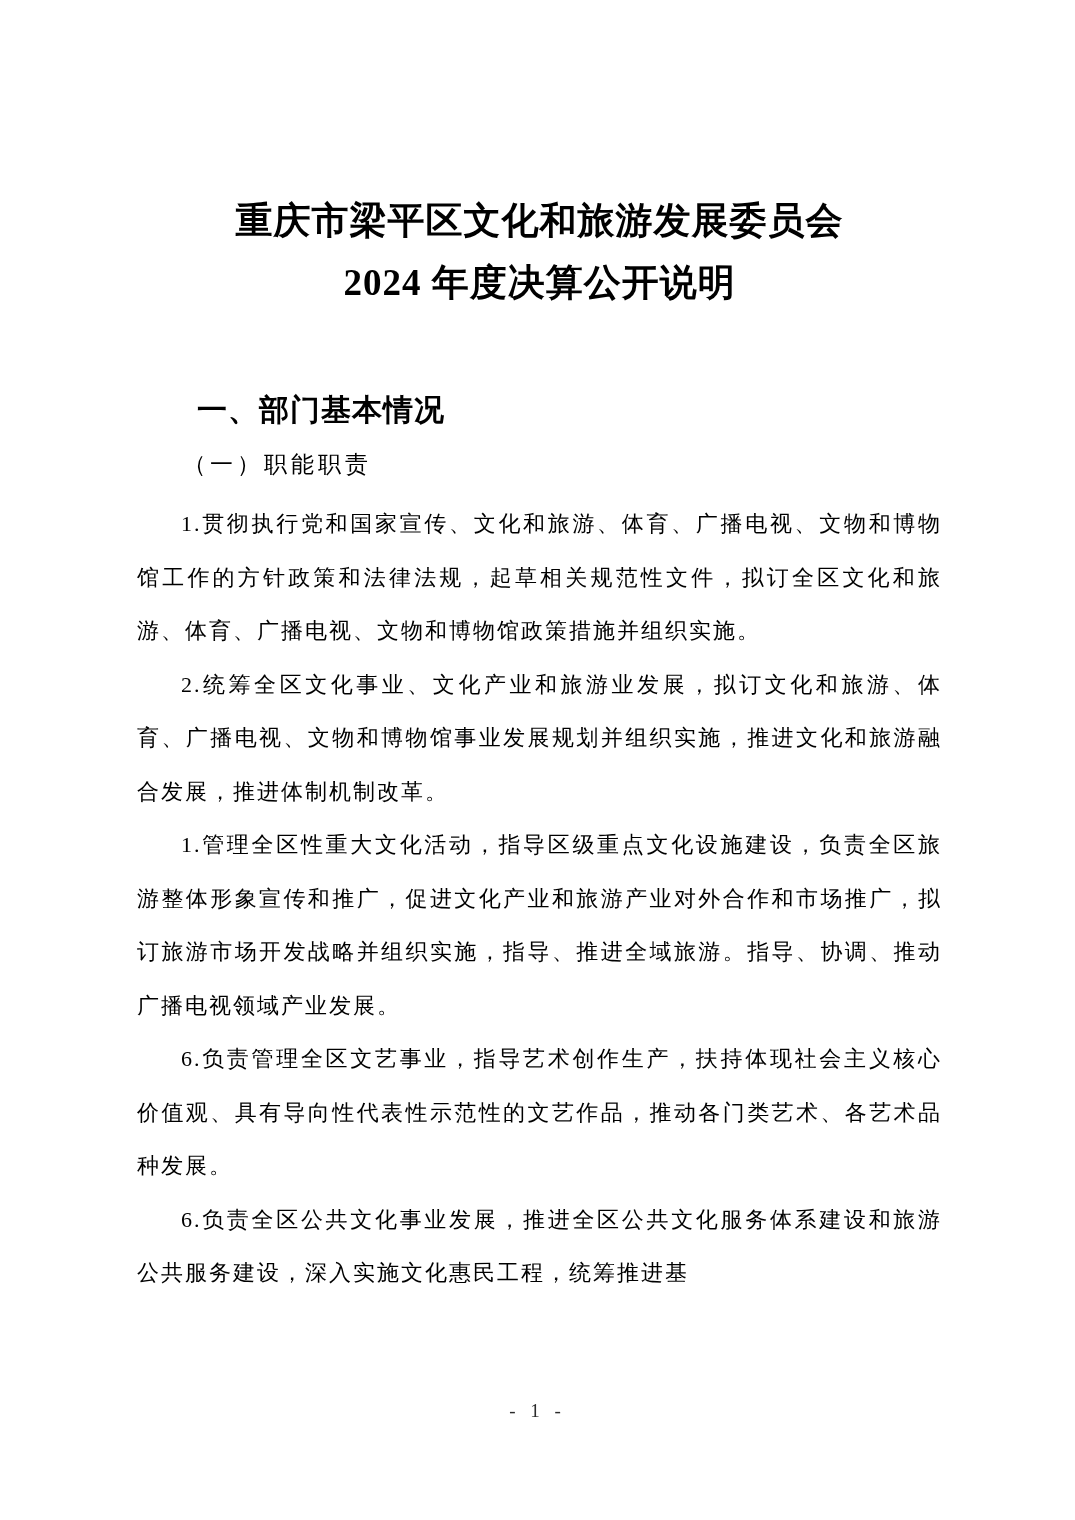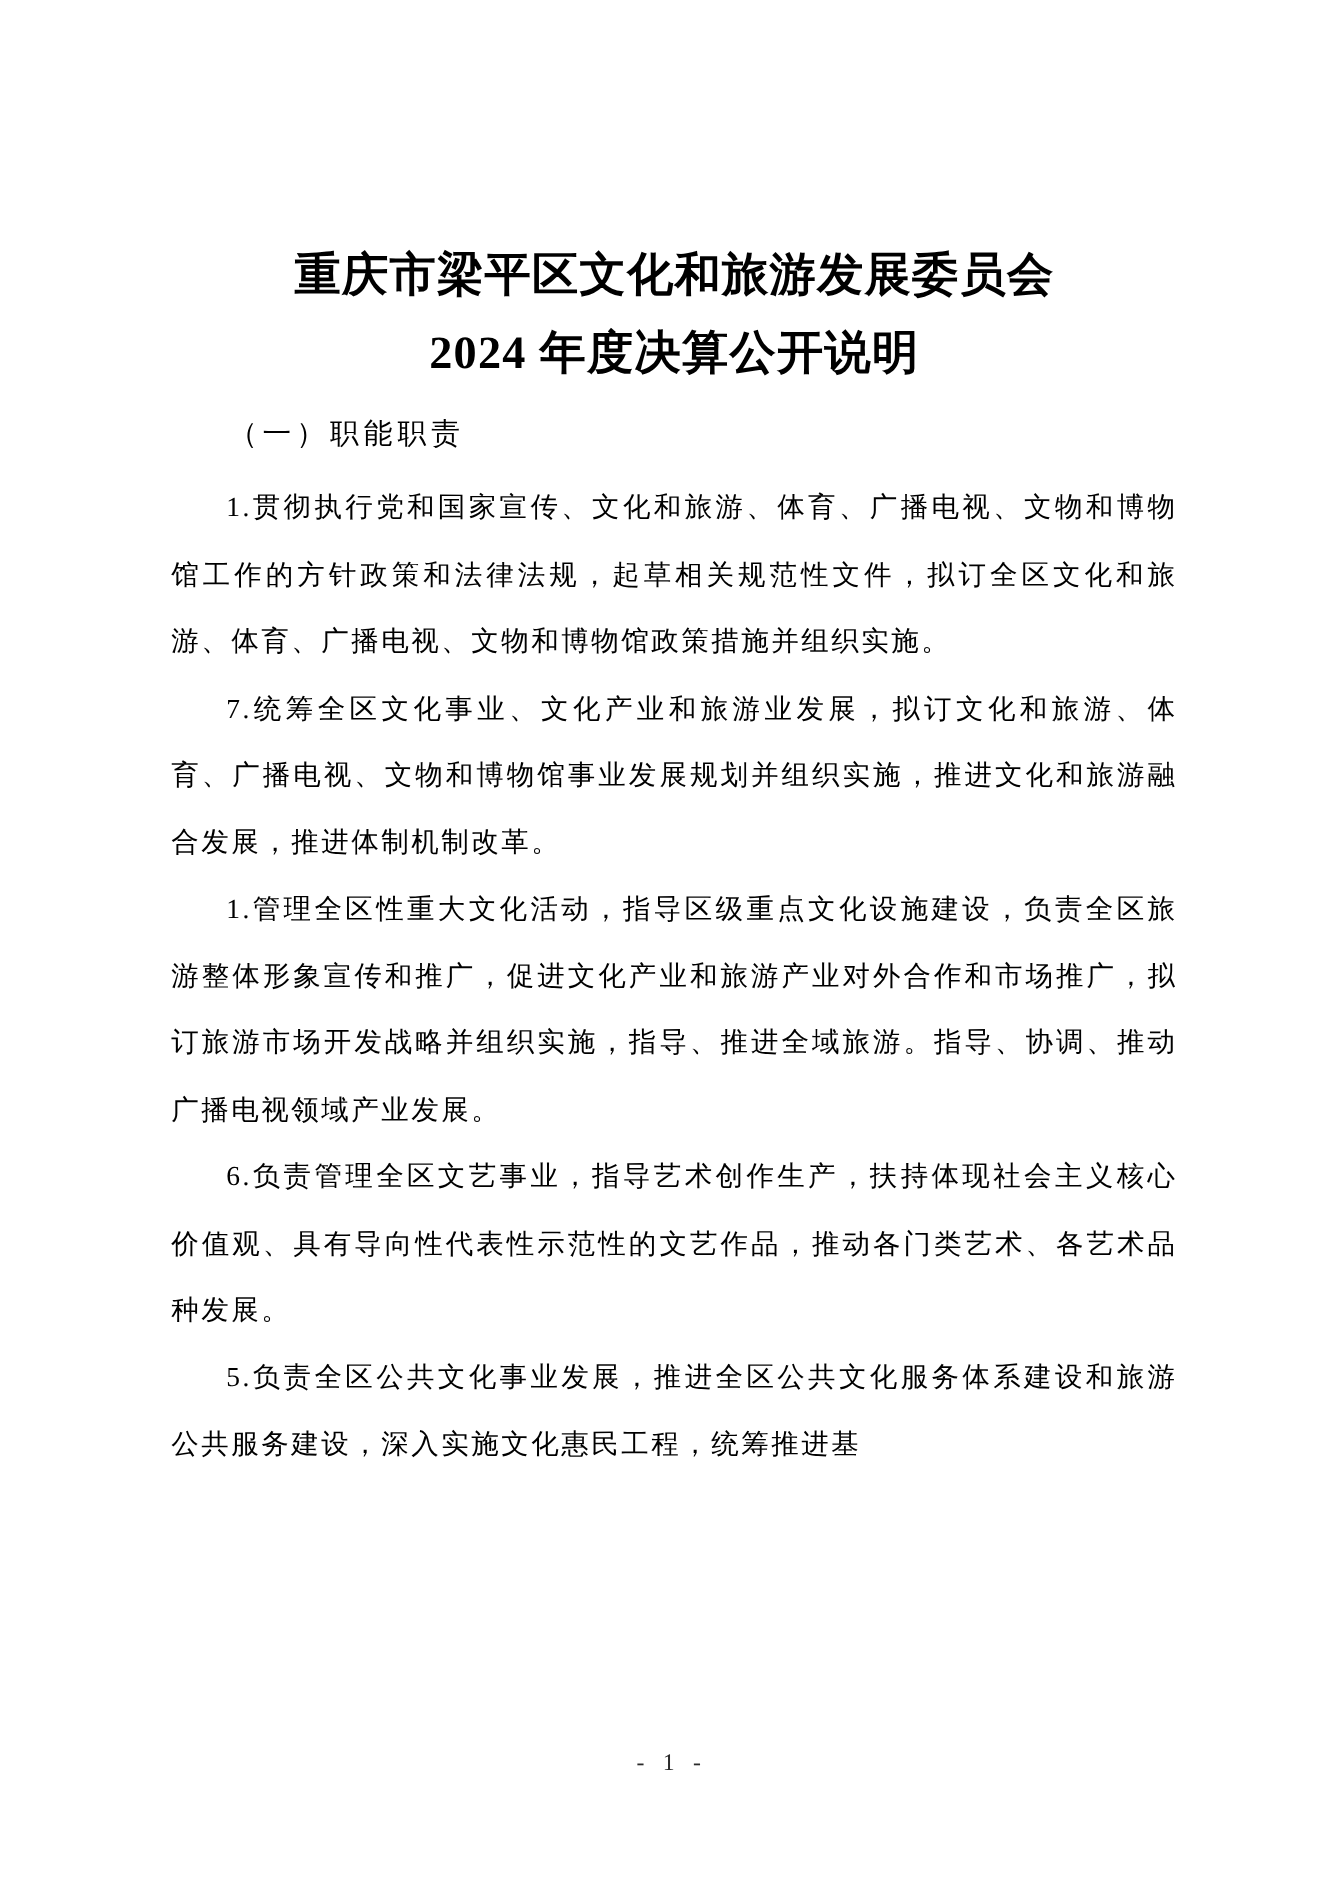--- a/index.html
+++ b/index.html
@@ -71,27 +71,28 @@
 <body>
 
 <div class="page">
   <div class="content">
 
     <div class="doc-title">
       <div>重庆市梁平区文化和旅游发展委员会</div>
       <div>2024 年度决算公开说明</div>
     </div>
 
+    <div class="section-heading">一、部门基本情况</div>
 
     <div class="subsection-heading">（一）职能职责</div>
 
     <div class="body-text">
       <p class="body-paragraph">1.贯彻执行党和国家宣传、文化和旅游、体育、广播电视、文物和博物馆工作的方针政策和法律法规，起草相关规范性文件，拟订全区文化和旅游、体育、广播电视、文物和博物馆政策措施并组织实施。</p>
-      <p class="body-paragraph">7.统筹全区文化事业、文化产业和旅游业发展，拟订文化和旅游、体育、广播电视、文物和博物馆事业发展规划并组织实施，推进文化和旅游融合发展，推进体制机制改革。</p>
+      <p class="body-paragraph">2.统筹全区文化事业、文化产业和旅游业发展，拟订文化和旅游、体育、广播电视、文物和博物馆事业发展规划并组织实施，推进文化和旅游融合发展，推进体制机制改革。</p>
       <p class="body-paragraph">1.管理全区性重大文化活动，指导区级重点文化设施建设，负责全区旅游整体形象宣传和推广，促进文化产业和旅游产业对外合作和市场推广，拟订旅游市场开发战略并组织实施，指导、推进全域旅游。指导、协调、推动广播电视领域产业发展。</p>
       <p class="body-paragraph">6.负责管理全区文艺事业，指导艺术创作生产，扶持体现社会主义核心价值观、具有导向性代表性示范性的文艺作品，推动各门类艺术、各艺术品种发展。</p>
-      <p class="body-paragraph">5.负责全区公共文化事业发展，推进全区公共文化服务体系建设和旅游公共服务建设，深入实施文化惠民工程，统筹推进基</p>
+      <p class="body-paragraph">6.负责全区公共文化事业发展，推进全区公共文化服务体系建设和旅游公共服务建设，深入实施文化惠民工程，统筹推进基</p>
     </div>
 
   </div>
 
   <div class="page-footer">- 1 -</div>
 </div>
 
 </body></html>

